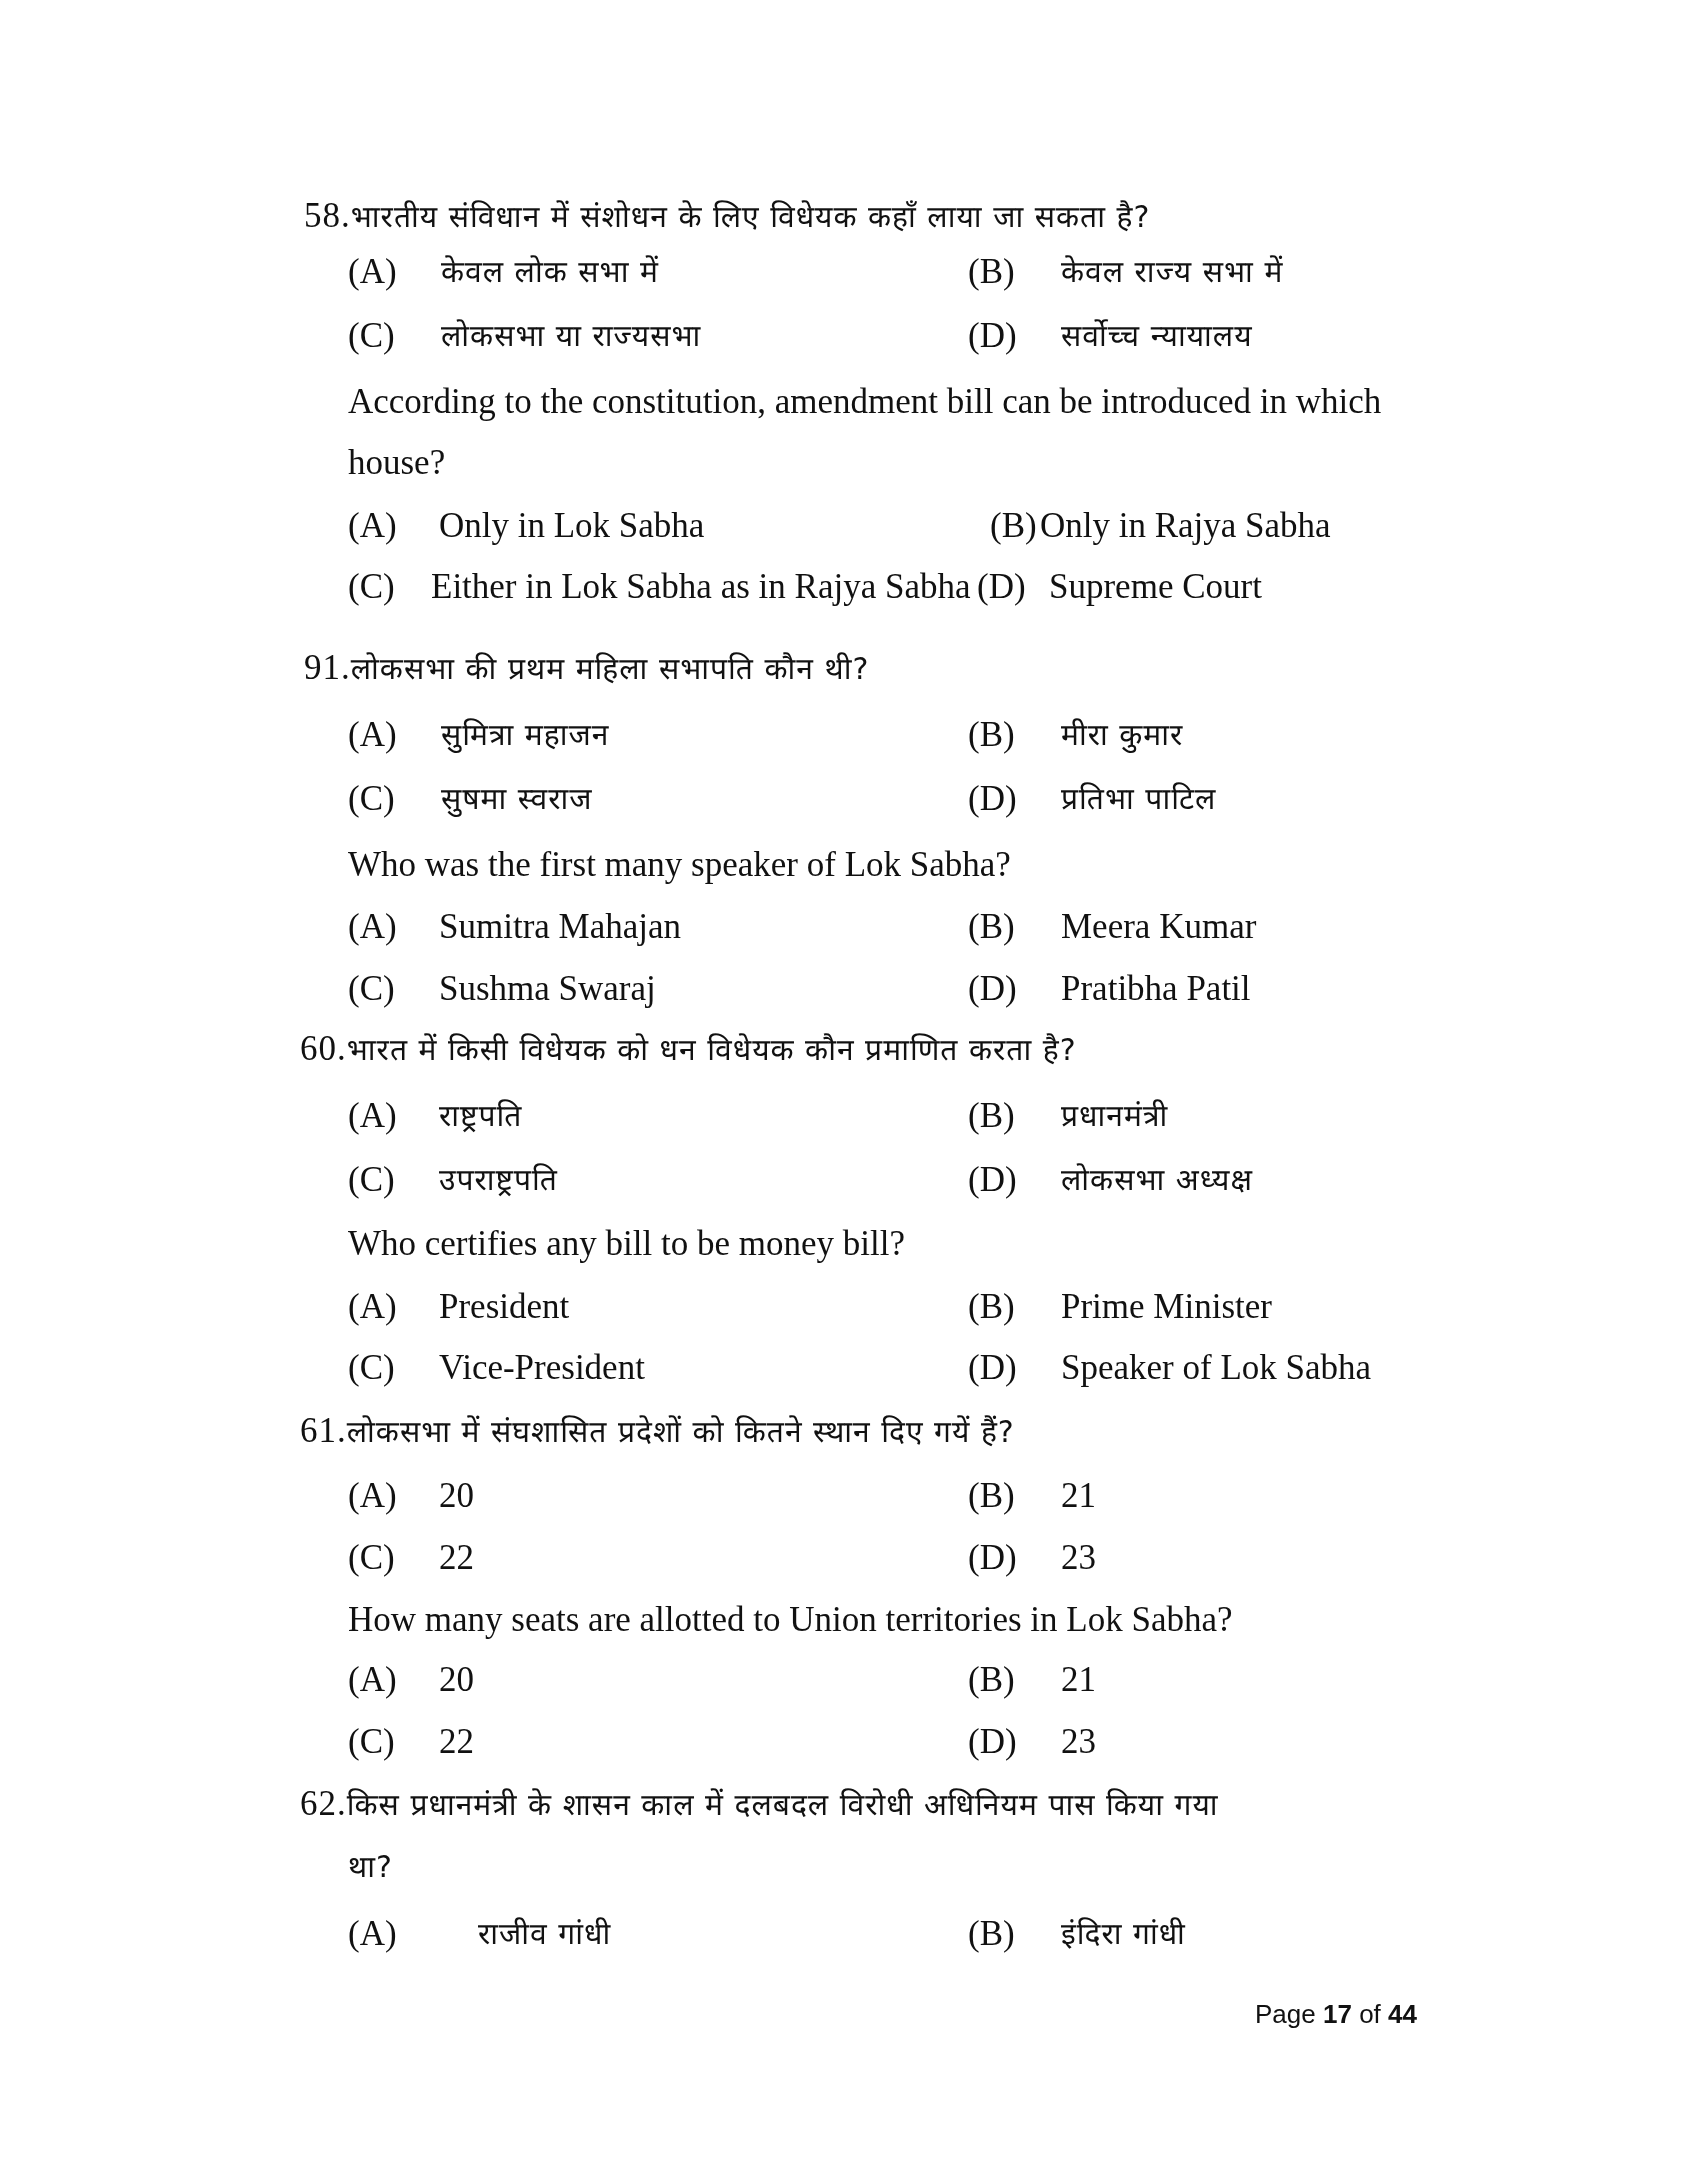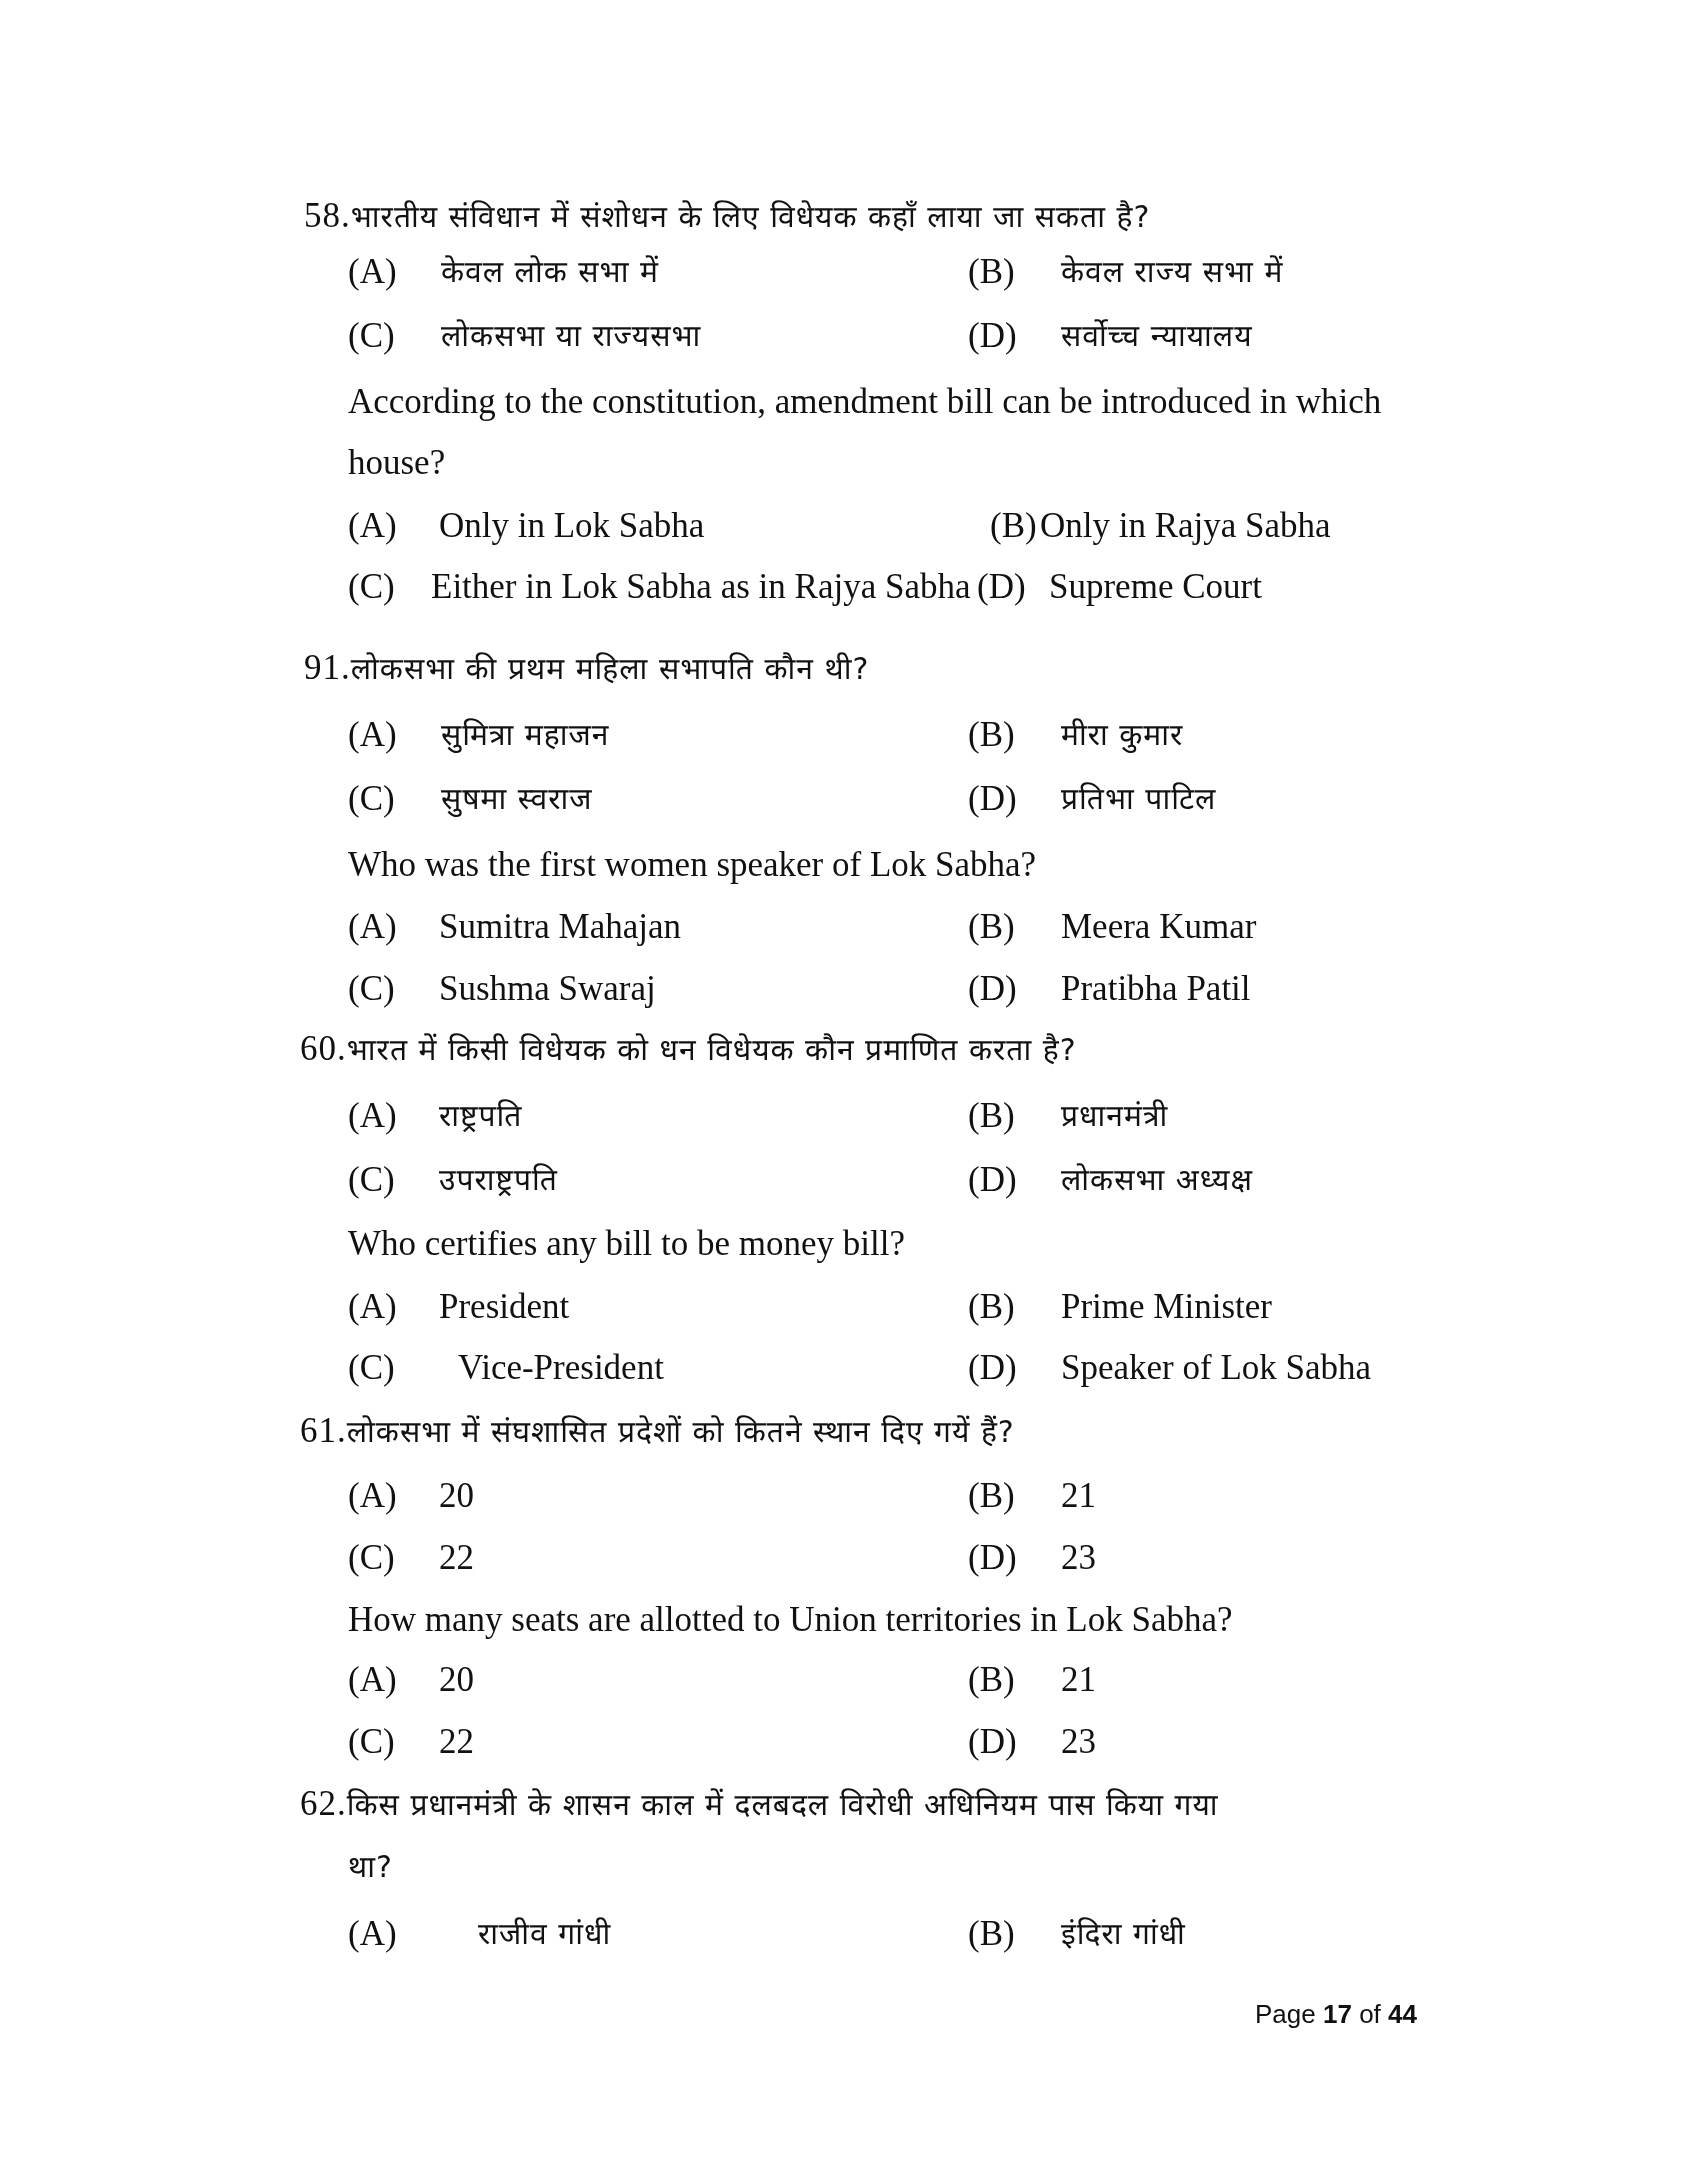--- a/index.html
+++ b/index.html
@@ -46,21 +46,21 @@
 </div>
 <div class="lbl" style="left:348px; top:735px;">(A)</div>
 <div class="line hi" style="left:441px; top:735px;">सुमित्रा महाजन</div>
 <div class="lbl" style="left:968px; top:735px;">(B)</div>
 <div class="line hi" style="left:1061px; top:735px;">मीरा कुमार</div>
 <div class="lbl" style="left:348px; top:799px;">(C)</div>
 <div class="line hi" style="left:441px; top:799px;">सुषमा स्वराज</div>
 <div class="lbl" style="left:968px; top:799px;">(D)</div>
 <div class="line hi" style="left:1061px; top:799px;">प्रतिभा पाटिल</div>
 
-<div class="line en" style="left:348px; top:865px;">Who was the first women speaker of Lok Sabha?</div>
+<div class="line en" style="left:348px; top:865px;">Who was the first many speaker of Lok Sabha?</div>
 <div class="lbl" style="left:348px; top:927px;">(A)</div>
 <div class="line en" style="left:439px; top:927px;">Sumitra Mahajan</div>
 <div class="lbl" style="left:968px; top:927px;">(B)</div>
 <div class="line en" style="left:1061px; top:927px;">Meera Kumar</div>
 <div class="lbl" style="left:348px; top:989px;">(C)</div>
 <div class="line en" style="left:439px; top:989px;">Sushma Swaraj</div>
 <div class="lbl" style="left:968px; top:989px;">(D)</div>
 <div class="line en" style="left:1061px; top:989px;">Pratibha Patil</div>
 
 <div class="line hi" style="left:300px; top:1049px;">
@@ -74,21 +74,21 @@
 <div class="line hi" style="left:439px; top:1180px;">उपराष्ट्रपति</div>
 <div class="lbl" style="left:968px; top:1180px;">(D)</div>
 <div class="line hi" style="left:1061px; top:1180px;">लोकसभा अध्यक्ष</div>
 
 <div class="line en" style="left:348px; top:1244px;">Who certifies any bill to be money bill?</div>
 <div class="lbl" style="left:348px; top:1307px;">(A)</div>
 <div class="line en" style="left:439px; top:1307px;">President</div>
 <div class="lbl" style="left:968px; top:1307px;">(B)</div>
 <div class="line en" style="left:1061px; top:1307px;text-align:center;">Prime Minister</div>
 <div class="lbl" style="left:348px; top:1368px;">(C)</div>
-<div class="line en" style="left:458px; top:1368px;">Vice-President</div>
+<div class="line en" style="left:439px; top:1368px;">Vice-President</div>
 <div class="lbl" style="left:968px; top:1368px;">(D)</div>
 <div class="line en" style="left:1061px; top:1368px;">Speaker of Lok Sabha</div>
 
 <div class="line hi" style="left:300px; top:1431px;">
   <span class="en">61.</span><span>लोकसभा में संघशासित प्रदेशों को कितने स्थान दिए गयें हैं?</span>
 </div>
 <div class="lbl" style="left:348px; top:1496px;">(A)</div>
 <div class="line en" style="left:439px; top:1496px;">20</div>
 <div class="lbl" style="left:968px; top:1496px;">(B)</div>
 <div class="line en" style="left:1061px; top:1496px;">21</div>

